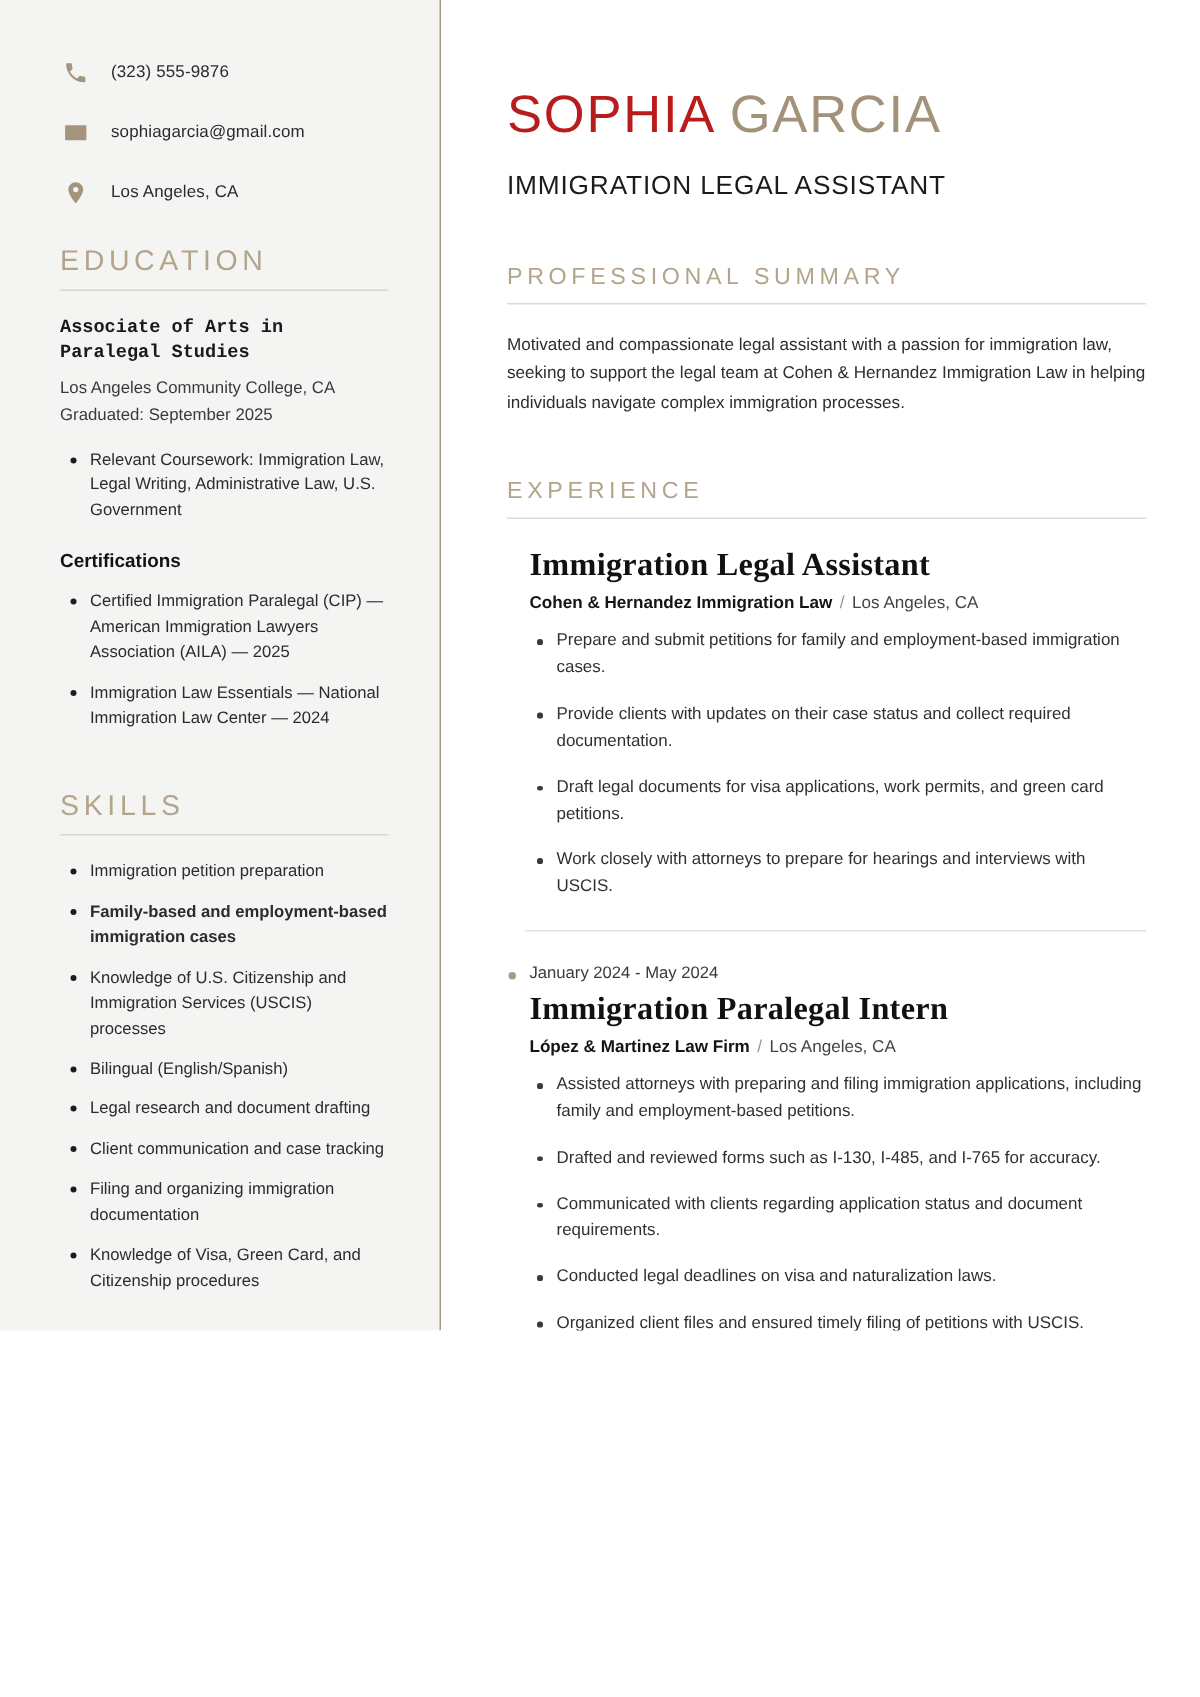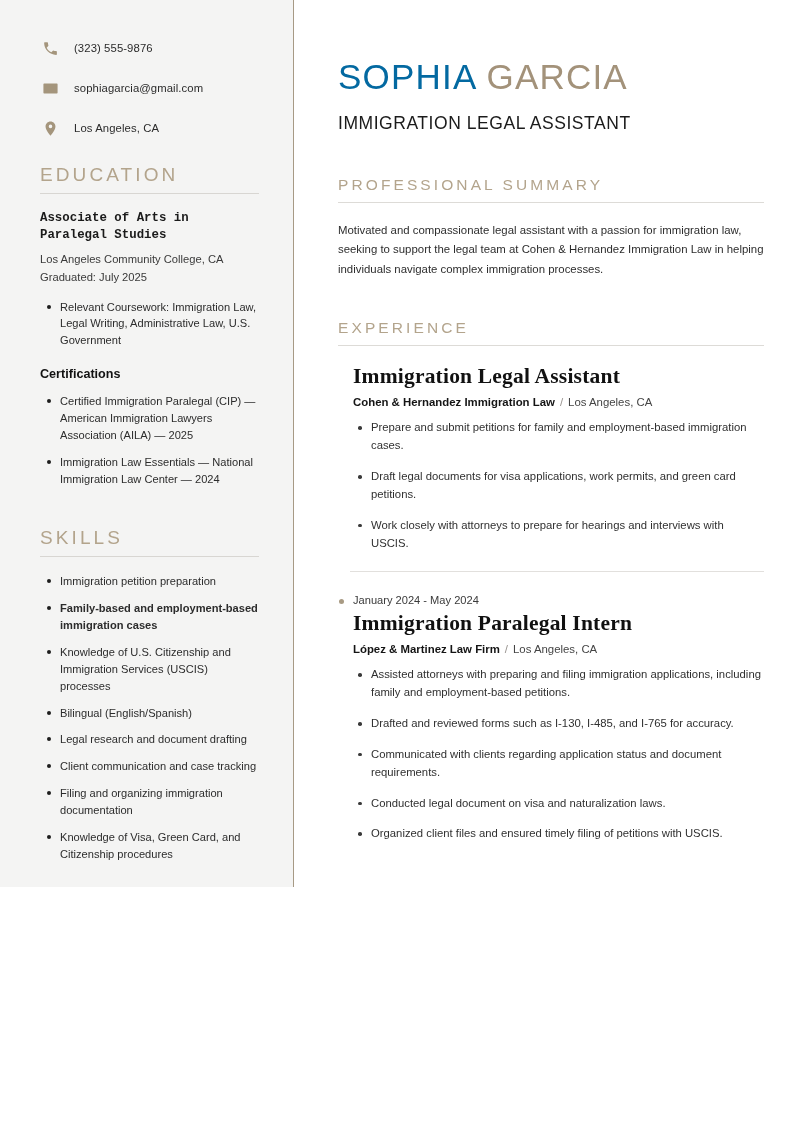--- a/index.html
+++ b/index.html
@@ -130,21 +130,21 @@
     background: #ffffff;
   }
 
   .name {
     font-size: 35px;
     font-weight: 400;
     letter-spacing: 1.2px;
     line-height: 1.1;
     margin-bottom: 16px;
   }
-  .name .first { color: #0369a1; }
+  .name .first { color: #b91c1c; }
   .name .last  { color: #a3927a; }
 
   .job-title-head {
     font-size: 17.5px;
     letter-spacing: 0.55px;
     color: #1b1b1b;
     font-weight: 400;
     margin-bottom: 42px;
   }
 
@@ -279,21 +279,21 @@
       </div>
 
     </div>
 
     <section>
       <div class="side-heading">EDUCATION</div>
       <div class="side-rule"></div>
 
       <div class="edu-degree">Associate of Arts in Paralegal Studies</div>
       <div class="edu-meta">Los Angeles Community College, CA</div>
-      <div class="edu-meta">Graduated: July 2025</div>
+      <div class="edu-meta">Graduated: September 2025</div>
 
       <ul class="side-bullets">
         <li>Relevant Coursework: Immigration Law, Legal Writing, Administrative Law, U.S. Government</li>
       </ul>
 
       <div class="sub-heading">Certifications</div>
       <ul class="side-bullets">
         <li>Certified Immigration Paralegal (CIP) — American Immigration Lawyers Association (AILA) — 2025</li>
         <li>Immigration Law Essentials — National Immigration Law Center — 2024</li>
       </ul>
@@ -348,38 +348,39 @@
       <div class="main-heading">EXPERIENCE</div>
       <div class="main-rule"></div>
 
       <div class="exp-entry">
         <div class="exp-role">Immigration Legal Assistant</div>
         <div class="exp-org">
           <span class="company">Cohen &amp; Hernandez Immigration Law</span><span class="sep">/</span><span class="place">Los Angeles, CA</span>
         </div>
         <ul class="exp-bullets">
           <li>Prepare and submit petitions for family and employment-based immigration cases.</li>
+          <li>Provide clients with updates on their case status and collect required documentation.</li>
           <li>Draft legal documents for visa applications, work permits, and green card petitions.</li>
           <li>Work closely with attorneys to prepare for hearings and interviews with USCIS.</li>
         </ul>
       </div>
 
       <div class="exp-divider"></div>
 
       <div class="exp-entry">
         <div class="exp-date">January 2024 - May 2024</div>
         <div class="exp-role">Immigration Paralegal Intern</div>
         <div class="exp-org">
           <span class="company">López &amp; Martinez Law Firm</span><span class="sep">/</span><span class="place">Los Angeles, CA</span>
         </div>
         <ul class="exp-bullets">
           <li>Assisted attorneys with preparing and filing immigration applications, including family and employment-based petitions.</li>
           <li>Drafted and reviewed forms such as I-130, I-485, and I-765 for accuracy.</li>
           <li>Communicated with clients regarding application status and document requirements.</li>
-          <li>Conducted legal document on visa and naturalization laws.</li>
+          <li>Conducted legal deadlines on visa and naturalization laws.</li>
           <li>Organized client files and ensured timely filing of petitions with USCIS.</li>
         </ul>
       </div>
 
     </section>
 
   </main>
 
 </div>
 

